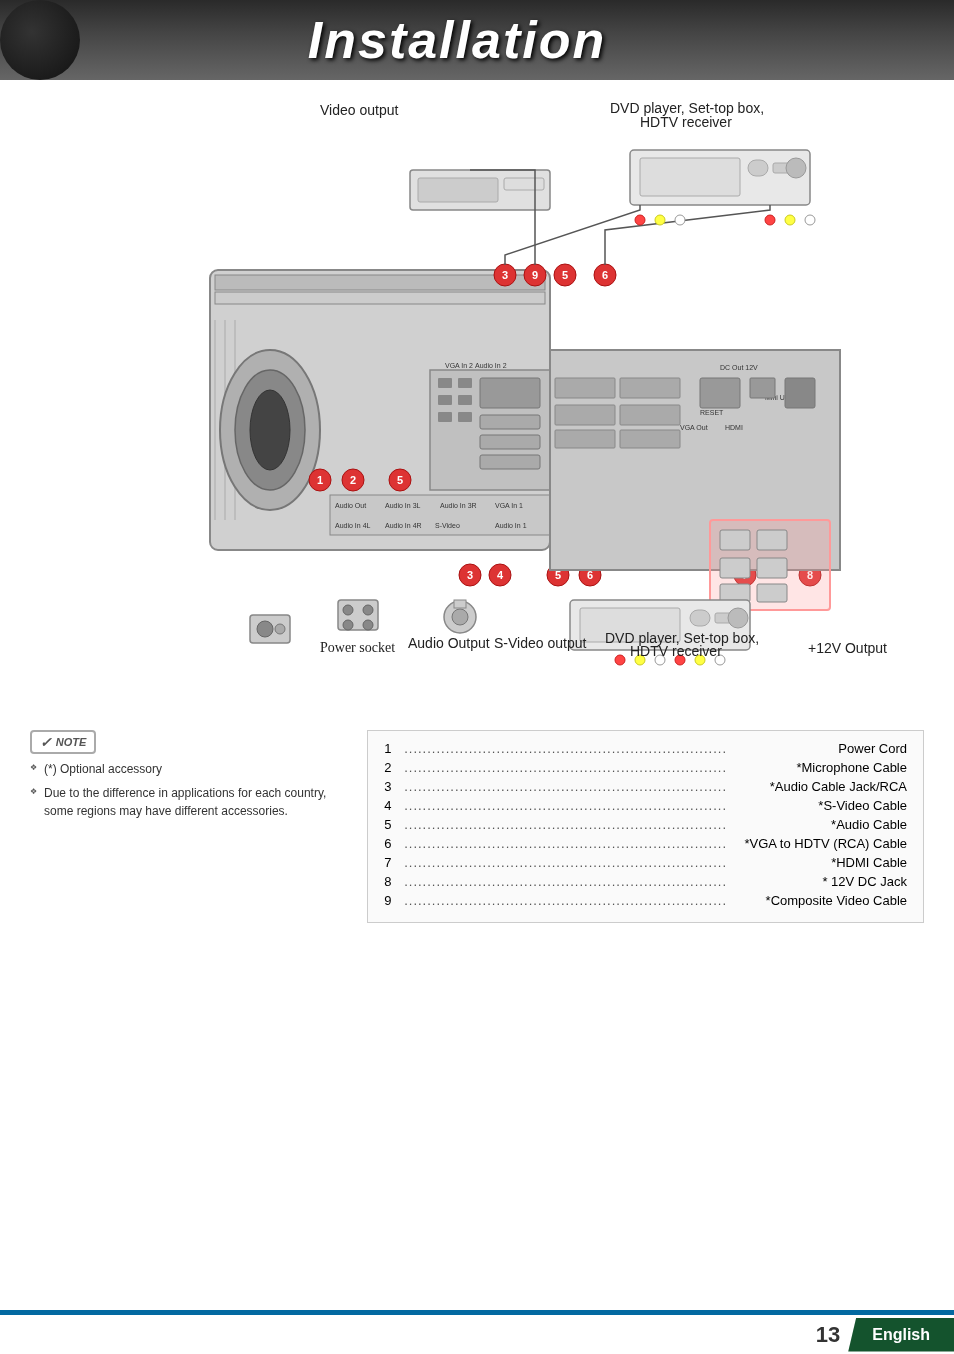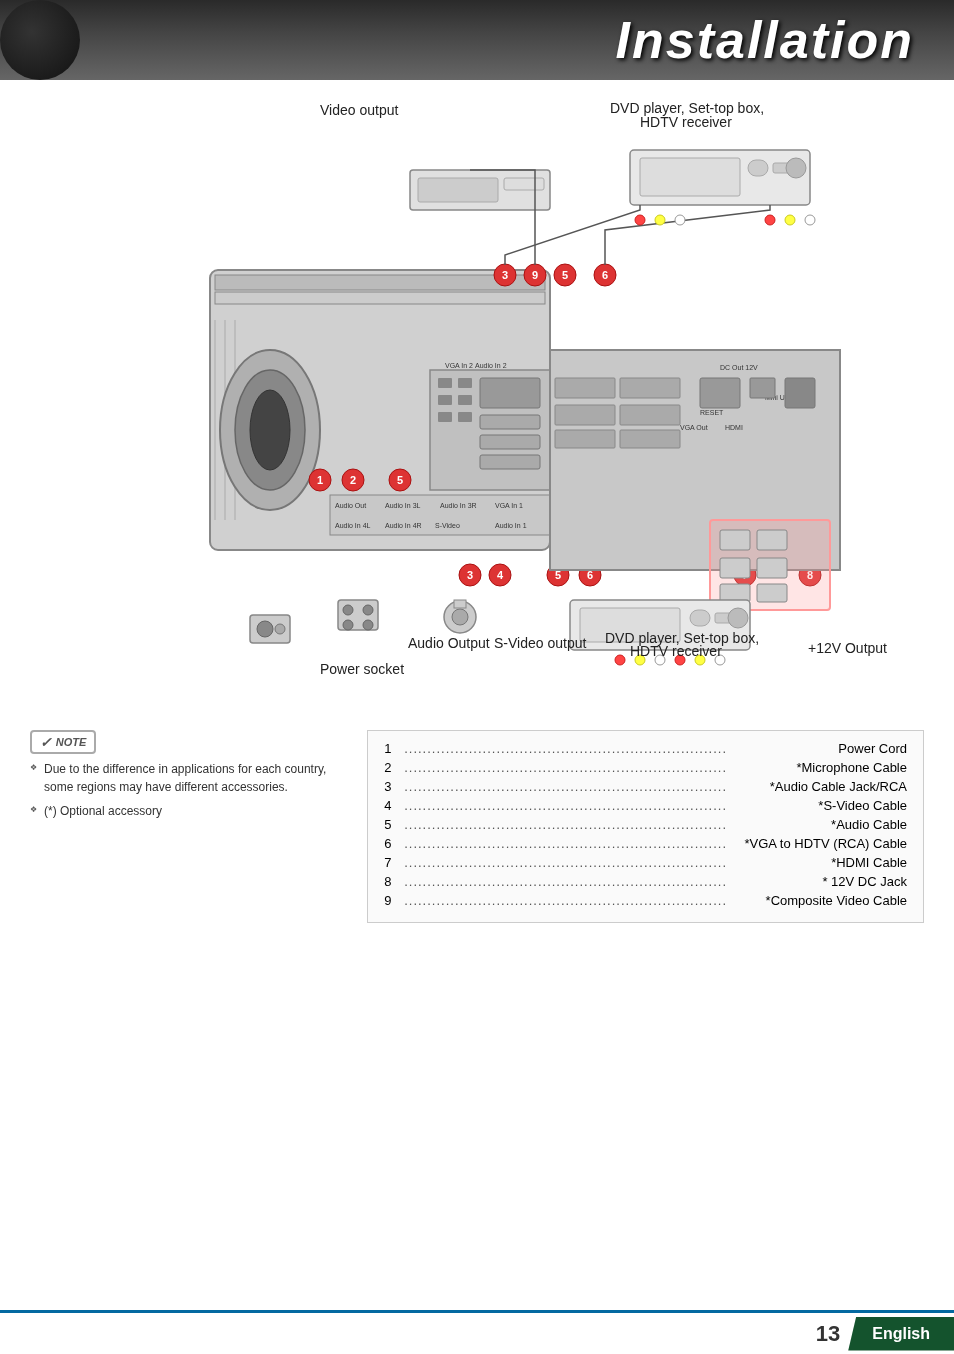--- a/index.html
+++ b/index.html
@@ -11,21 +11,21 @@
       position: relative;
       overflow-x: hidden;
     }
 
     
     .header {
       background: linear-gradient(180deg, #2a2a2a 0%, #444 40%, #666 100%);
       height: 80px;
       display: flex;
       align-items: center;
-      justify-content: flex-end;
+      justify-content: center;
       padding-right: 40px;
       position: relative;
     }
     .header-left-img {
       position: absolute;
       left: 0;
       top: 0;
       width: 80px;
       height: 80px;
       background: radial-gradient(circle at 40% 40%, #333, #111);
@@ -341,40 +341,40 @@
       <circle cx="620" cy="100" r="5" fill="#ffffff" stroke="#999" stroke-width="1"></circle>
 
       <circle cx="430" cy="540" r="5" fill="#ff4444" stroke="#cc2222" stroke-width="1"></circle>
       <circle cx="450" cy="540" r="5" fill="#ffff44" stroke="#cccc22" stroke-width="1"></circle>
       <circle cx="470" cy="540" r="5" fill="#ffffff" stroke="#999" stroke-width="1"></circle>
       <circle cx="490" cy="540" r="5" fill="#ff4444" stroke="#cc2222" stroke-width="1"></circle>
       <circle cx="510" cy="540" r="5" fill="#ffff44" stroke="#cccc22" stroke-width="1"></circle>
       <circle cx="530" cy="540" r="5" fill="#ffffff" stroke="#999" stroke-width="1"></circle>
     </svg>
 
-    <div class="dlabel" style="left:290px; top:561px;">Power socket</div>
+    <div class="dlabel" style="left:290px; top:540px;font-family:Liberation Serif, serif;">Power socket</div>
     <div class="dlabel" style="left:378px; top:535px;text-align:center;">Audio Output</div>
     <div class="dlabel" style="left:464px; top:535px;">S-Video output</div>
     <div class="dlabel" style="left:575px; top:530px;">DVD player, Set-top box,</div>
     <div class="dlabel" style="left:600px; top:543px;">HDTV receiver</div>
     <div class="dlabel" style="left:778px; top:540px;">+12V Output</div>
 
   </div>
 
   <div class="note-section">
 
     <div class="note-box">
       <div class="note-badge">
         <span class="check-icon">✓</span>
         <span>NOTE</span>
       </div>
       <div class="note-text">
         <ul>
+          <li>(*) Optional accessory</li>
           <li>Due to the differ­ence in applica­tions for each country, some regions may have different acces­sories.</li>
-          <li>(*) Optional accessory</li>
         </ul>
       </div>
     </div>
 
     <div class="accessories-table">
 
     <div class="acc-row">
           <span class="acc-num">1</span>
           <span class="acc-dots">......................................................................</span>
           <span class="acc-name">Power Cord</span>
@@ -417,16 +417,16 @@
         <div class="acc-row">
           <span class="acc-num">9</span>
           <span class="acc-dots">......................................................................</span>
           <span class="acc-name">*Composite Video Cable</span>
         </div>
       </div>
   </div>
 
 </div>
 
-<div style="position:absolute; bottom:0; left:0; right:0; height:44px; display:flex; align-items:center; justify-content:flex-end; background:#fff; border-top:3px solid #0369a1;">
+<div style="position:absolute; bottom:0; left:0; right:0; height:44px; display:flex; align-items:center; justify-content:flex-end; background:#fff; border-top:5px solid #0369a1;">
   <span class="page-num" style="font-size:22px; font-weight:bold; color:#333; margin-right:4px;">13</span>
   <div class="lang-badge">English</div>
 </div>
 
 </body></html>

